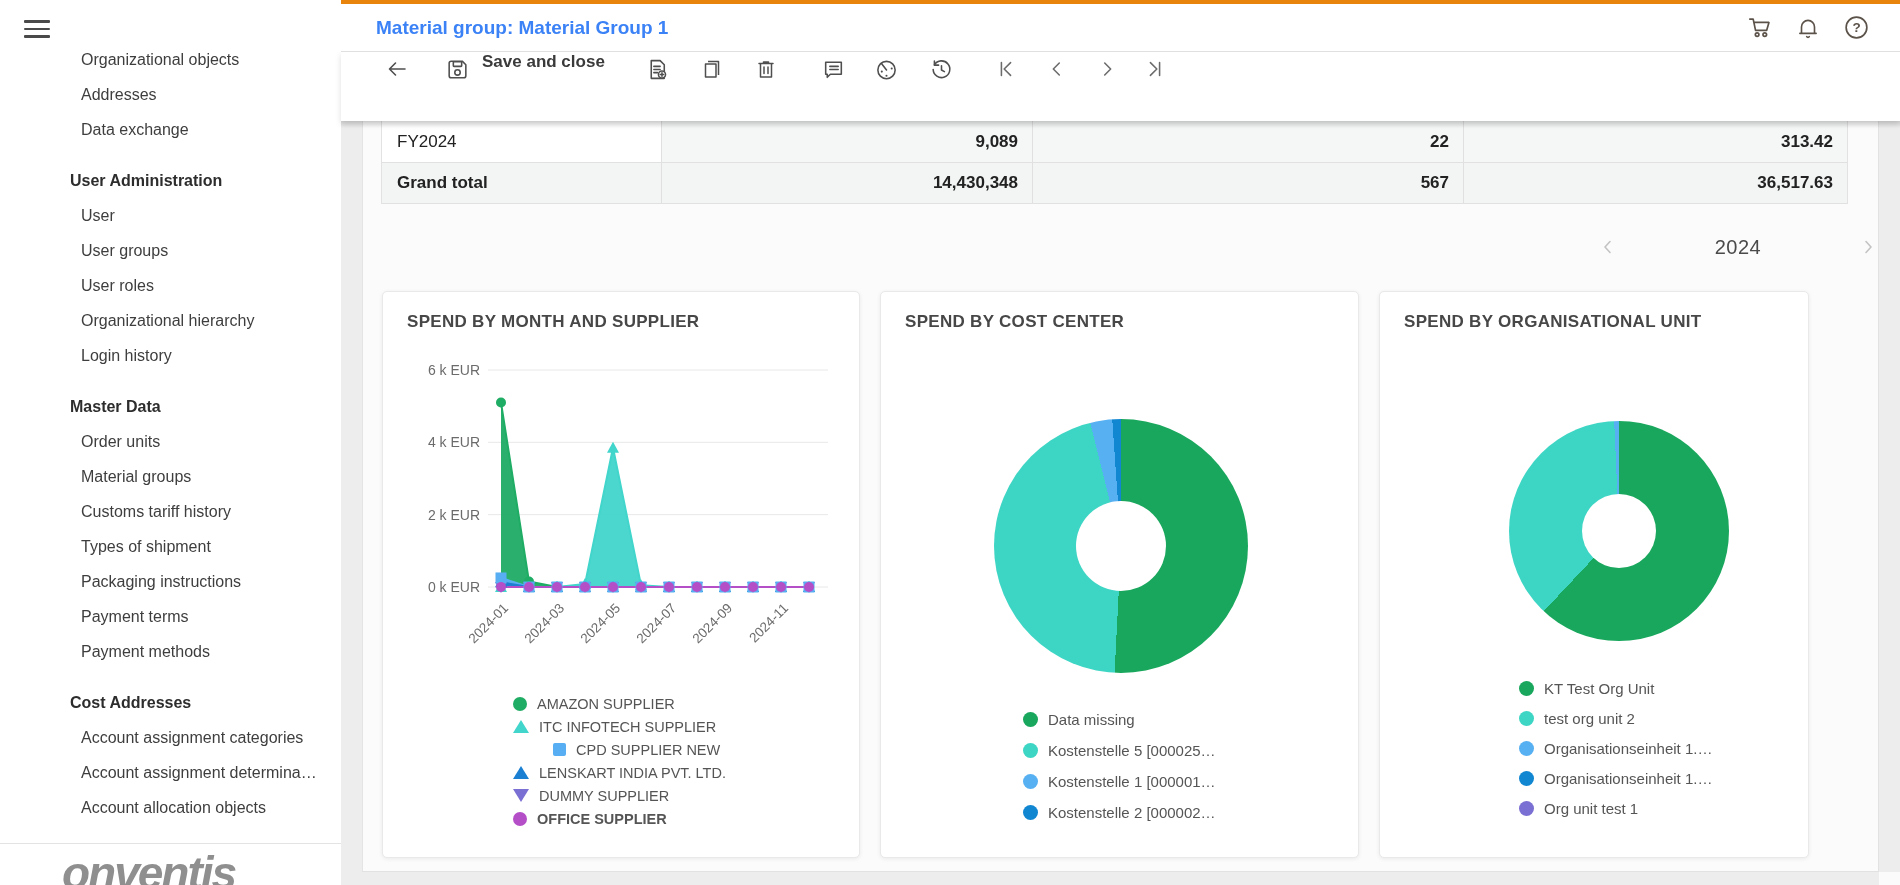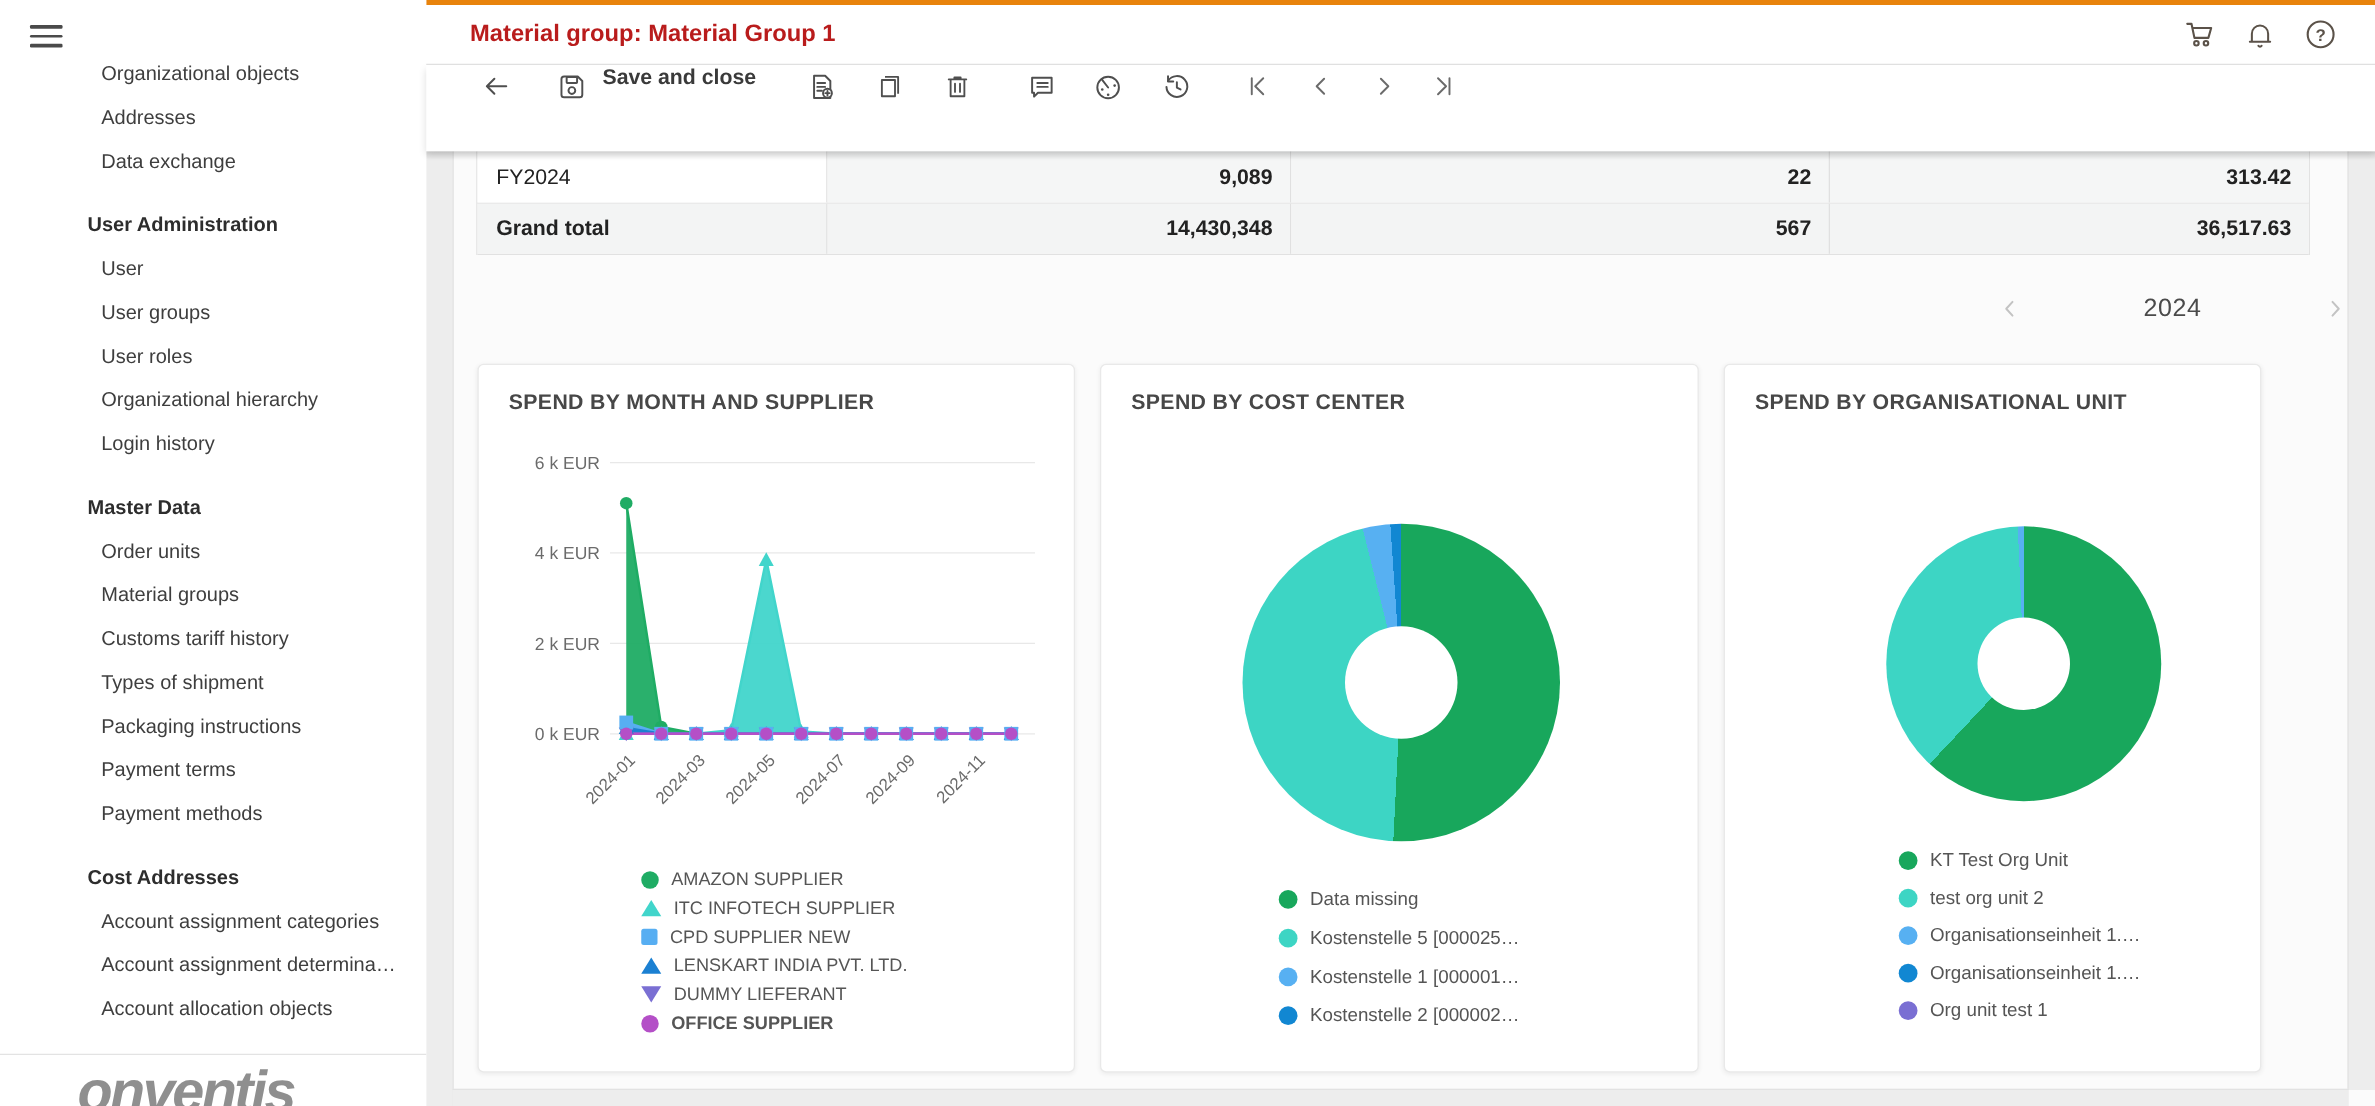--- a/index.html
+++ b/index.html
@@ -16,21 +16,21 @@
   .nav-group{margin-bottom:16px;}
   .nav-header{height:35px;line-height:35px;padding-left:70px;font-size:16px;font-weight:700;color:#2d2d2d;white-space:nowrap;overflow:hidden;}
   .nav-item{height:35px;line-height:35px;padding-left:81px;font-size:16px;color:#3e3e3e;white-space:nowrap;overflow:hidden;cursor:pointer;}
   .sidebar-divider{position:absolute;left:0;right:0;top:843px;height:1px;background:#e3e3e3;}
   .sidebar-footer{position:absolute;left:0;top:844px;right:0;height:41px;overflow:hidden;}
   .logo-text{position:absolute;left:62px;top:2px;font-size:46px;font-weight:800;font-style:italic;color:#8f8f8f;letter-spacing:-2px;}
   
   .main{position:absolute;left:341px;top:0;width:1559px;height:885px;}
   .accent-bar{position:absolute;left:0;top:0;right:0;height:4px;}
   .app-header{position:absolute;left:0;top:4px;right:0;height:47px;background:#fff;border-bottom:1px solid #e0e0e0;z-index:4;}
-  .page-title{position:absolute;left:35px;top:0;height:47px;line-height:47px;font-size:19px;font-weight:700;color:#b91c1c;}
+  .page-title{position:absolute;left:35px;top:0;height:47px;line-height:47px;font-size:19px;font-weight:700;color:#3b82f6;}
   .header-icons{position:absolute;right:30px;top:0;height:47px;display:flex;align-items:center;gap:20px;}
   .hicon{width:28px;height:28px;cursor:pointer;display:flex;align-items:center;justify-content:center;}
   .toolbar{position:absolute;left:0;top:52px;right:0;height:69px;background:#fff;z-index:3;
     box-shadow:0 3px 6px rgba(0,0,0,0.13);display:flex;}
   .tbtn{width:34px;height:34px;display:flex;align-items:center;justify-content:center;cursor:pointer;border-radius:4px;flex:0 0 auto;}
   .save-label{font-size:17px;font-weight:700;color:#3a3a3a;margin-left:8px;white-space:nowrap;cursor:pointer;}
   
   .content{position:absolute;left:0;top:121px;right:0;bottom:0;background:#fbfbfb;padding-left:30px;}
   .content:before{content:"";position:absolute;left:0;right:0;top:0;height:7px;
     background:linear-gradient(to bottom,rgba(0,0,0,0.10),rgba(0,0,0,0));z-index:2;pointer-events:none;}
@@ -366,31 +366,31 @@
         </svg>
       <div class="legend" id="legend-line" style="left:130px;top:400px">
           <div class="legend-row" style="height: 23px;">
             <span class="lm circle" style="background: rgb(31, 172, 100);"></span>
             <span class="legend-text">AMAZON SUPPLIER</span>
           </div>
           <div class="legend-row" style="height: 23px;">
             <span class="lm triangle" style="border-bottom-color: rgb(65, 213, 203);"></span>
             <span class="legend-text">ITC INFOTECH SUPPLIER</span>
           </div>
-          <div class="legend-row" style="height: 23px;">
+          <div class="legend-row" style="height: 23px; margin-left: 40px;">
             <span class="lm square" style="background: rgb(87, 174, 242);"></span>
             <span class="legend-text">CPD SUPPLIER NEW</span>
           </div>
           <div class="legend-row" style="height: 23px;">
             <span class="lm triangle" style="border-bottom-color: rgb(27, 128, 210);"></span>
             <span class="legend-text">LENSKART INDIA PVT. LTD.</span>
           </div>
           <div class="legend-row" style="height: 23px;">
             <span class="lm triangle-down" style="border-top-color: rgb(122, 111, 211);"></span>
-            <span class="legend-text">DUMMY LIEFERANT</span>
+            <span class="legend-text">DUMMY SUPPLIER</span>
           </div>
           <div class="legend-row" style="height: 23px; font-weight: bold;">
             <span class="lm circle" style="background: rgb(180, 79, 199);"></span>
             <span class="legend-text">OFFICE SUPPLIER</span>
           </div>
         </div>
     </div>
 
     <div class="card" id="card-pie1">
       <div class="card-title">SPEND BY COST CENTER</div>

